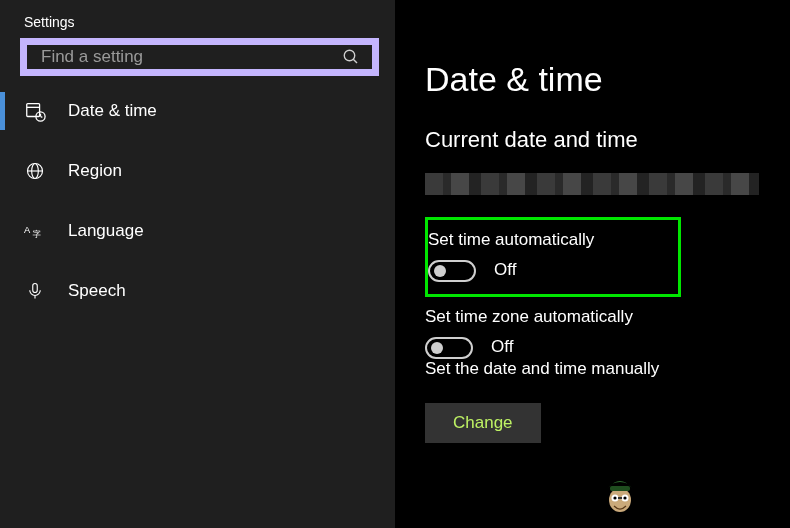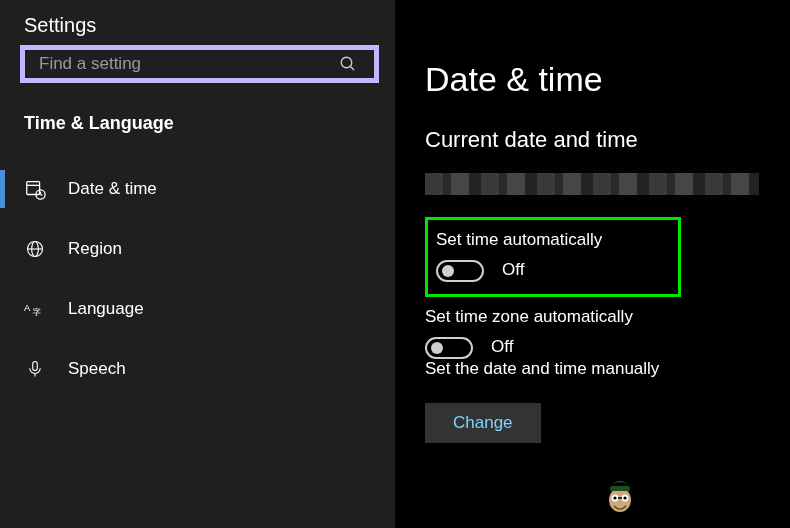--- a/index.html
+++ b/index.html
@@ -10,39 +10,40 @@
     color: #fff;
     display: flex;
   }
   .sidebar {
     width: 395px;
     height: 528px;
     background: #1f1f1f;
     padding-top: 10px;
   }
   .win-title {
-    font-size: 20px;
+    font-size: 14px;
     padding: 4px 16px 8px 24px;
     color: #fff;
   }
   .home-row {
     display: flex;
     align-items: center;
     gap: 18px;
     padding: 26px 0 18px 24px;
     cursor: pointer;
   }
   .home-row .label { font-size: 17px; }
   .search-wrap { padding: 0 16px 0 20px; }
   .search-box {
-    border: 5px solid #c4b5fd;
+    border: 7px solid #c4b5fd;
     height: 38px;
     display: flex;
     align-items: center;
     padding: 0 12px 0 14px;
+    justify-content: space-between;
   }
   .search-input {
     background: transparent;
     border: none;
     outline: none;
     color: #bdbdbd;
     font-size: 17px;
     width: 300px;
   }
   .search-input::placeholder { color: #9a9a9a; }
@@ -89,21 +90,21 @@
     margin-bottom: 20px;
   }
   .redacted {
     width: 334px; height: 22px;
     background: repeating-linear-gradient(90deg,#3a3a3a 0 18px,#2a2a2a 18px 26px,#474747 26px 44px,#232323 44px 56px);
     filter: blur(0.4px);
     margin-bottom: 22px;
   }
   .highlight-box {
     border: 3px solid #00e600;
-    padding: 10px 10px 12px 8px;
+    padding: 10px 10px 12px 0;
     width: 256px;
     margin-bottom: 10px;
   }
   .setting-label { font-size: 17px; margin-bottom: 10px; }
   .toggle-row { display: flex; align-items: flex-start; gap: 18px; }
   .toggle {
     width: 48px; height: 22px;
     border: 2px solid #cfcfcf;
     border-radius: 22px;
     position: relative;
@@ -116,21 +117,21 @@
     background: #cfcfcf;
     border-radius: 50%;
     left: 4px; top: 3px;
   }
   .toggle-state { font-size: 17px; }
   .group { margin-top: 0; }
   .change-btn {
     margin-top: 14px;
     background: #333;
     border: none;
-    color: #7dd3fc;
+    color: #bef264;
     font-size: 17px;
     padding: 10px 28px;
     cursor: pointer;
   }
   .mascot {
     position: absolute;
     left: 600px; top: 470px;
   }
   svg { display: block; }
 </style>
@@ -146,21 +147,20 @@
       <input class="search-input" placeholder="Find a setting" style="">
       <span>
         <svg width="18" height="18" viewBox="0 0 24 24" fill="none" stroke="#cfcfcf" stroke-width="1.8">
           <circle cx="10" cy="10" r="7"></circle>
             <line x1="20" y1="20" x2="15" y2="15"></line>
         </svg>
       </span>
     </div>
   </div>
 
-  <div class="category">Time &amp; Language</div>
 
   <div class="nav-item selected">
     <span class="icon-slot">
       <svg width="22" height="22" viewBox="0 0 24 24" fill="none" stroke="#fff" stroke-width="1.4">
         <rect x="3" y="4" width="14" height="14" rx="1"></rect>
           <line x1="3" y1="8" x2="17" y2="8"></line>
         <circle cx="18" cy="18" r="5"></circle>
           <line x1="18" y1="18" x2="18" y2="15"></line>
           <line x1="18" y1="18" x2="20" y2="19"></line>
       </svg>

